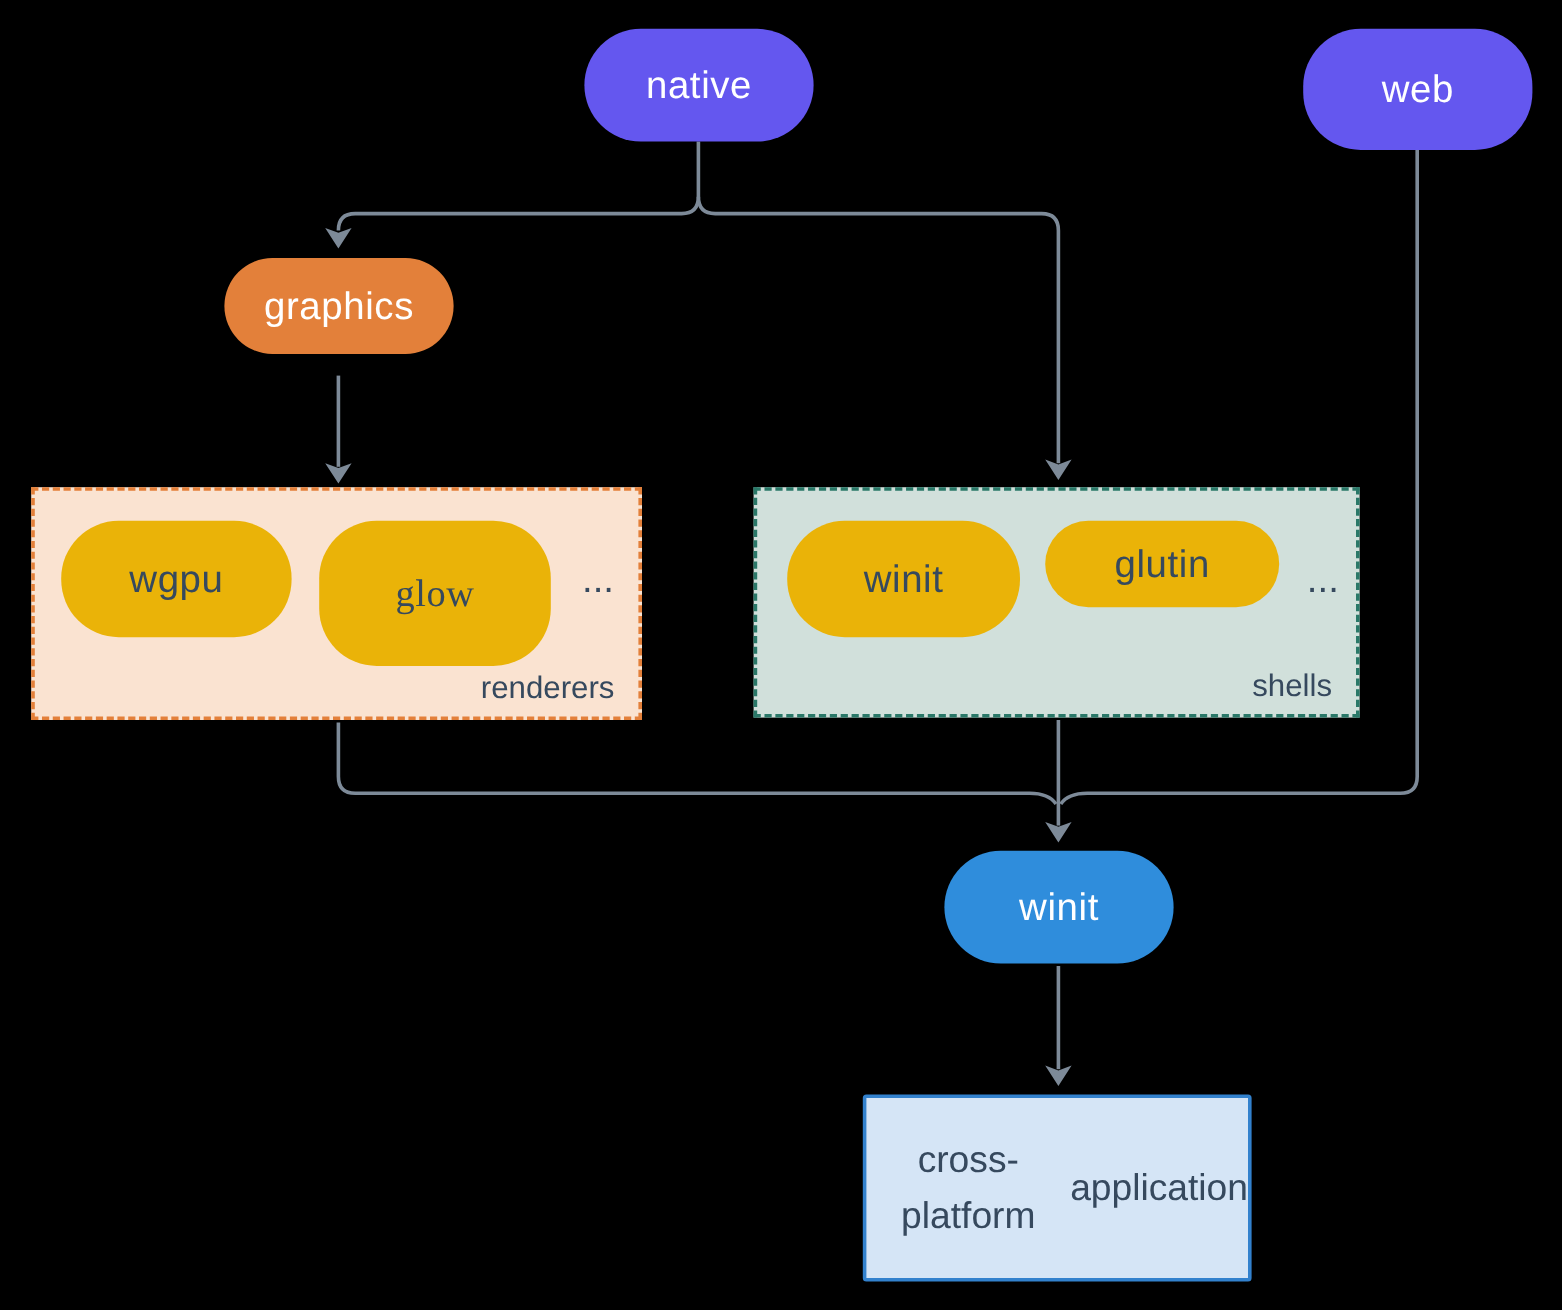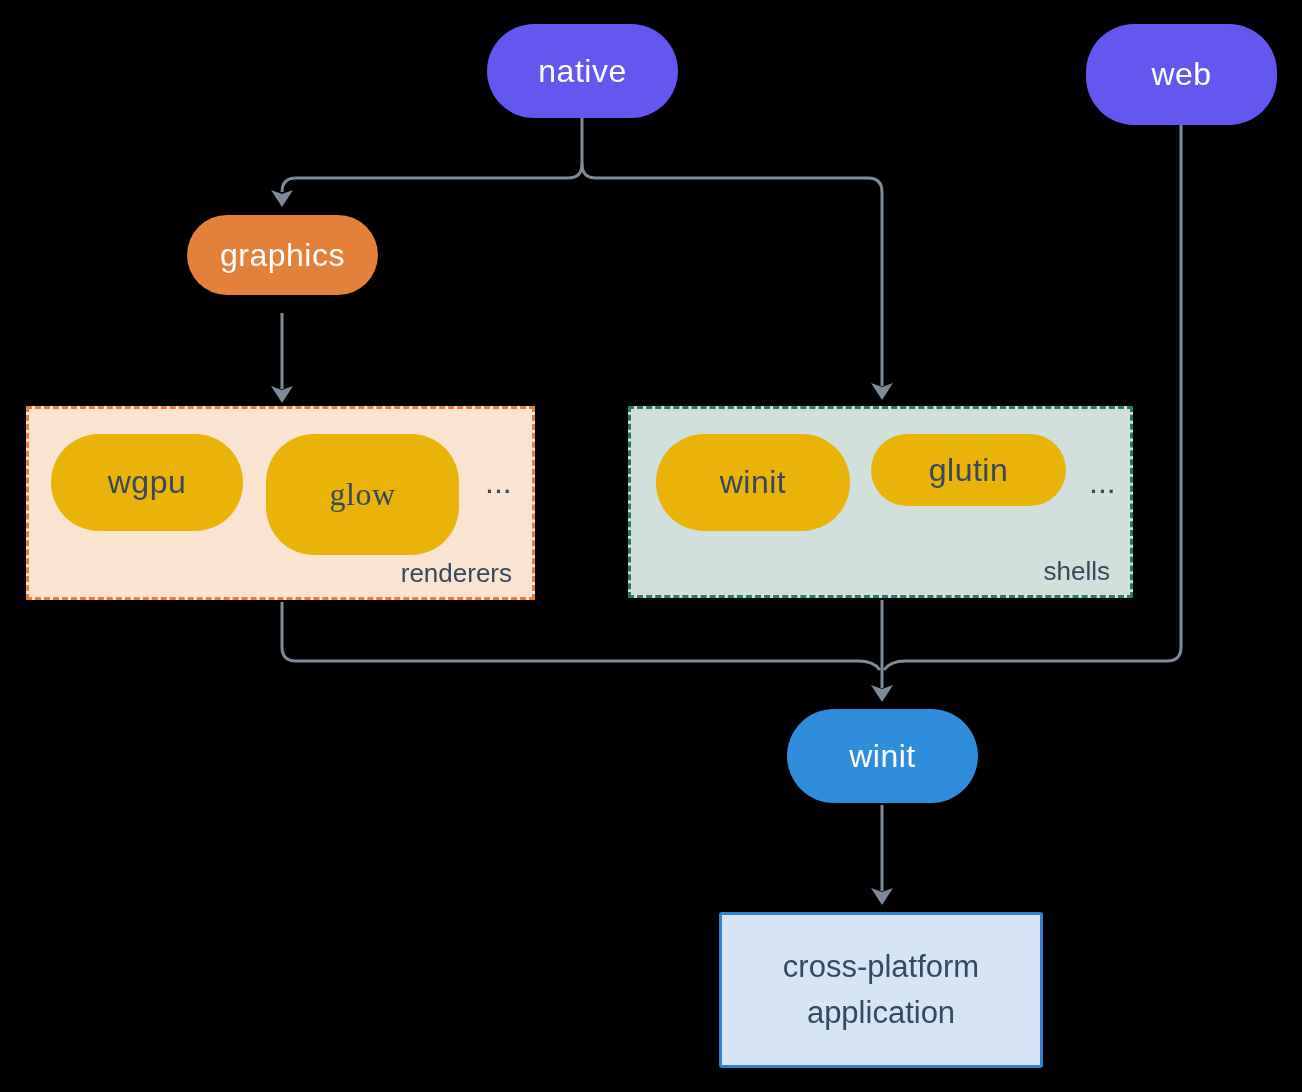--- a/index.html
+++ b/index.html
@@ -45,21 +45,21 @@
   .node-iced{left:787px;top:709px;width:191px;height:94px;}
   .pill-wgpu{left:22px;top:25px;width:192px;height:97px;}
   .pill-glow{left:237px;top:25px;width:193px;height:121px;font-family:Liberation Serif, serif;}
   .pill-winit{left:25px;top:25px;width:194px;height:97px;}
   .pill-glutin{left:240px;top:25px;width:195px;height:72px;}
   .ellipsis-renderers{left:456px;}
   .ellipsis-shells{left:458px;}
   .node-app{
     position:absolute;left:719px;top:912px;width:324px;height:156px;box-sizing:border-box;
     background:var(--app-bg);border:3px solid var(--app-border);border-radius:3px;
-    display:flex;flex-direction:column;align-items:center;justify-content:center;
+    display:flex;flex-direction:row;align-items:center;justify-content:center;
     font-size:31px;line-height:1.5;color:var(--dark-text);text-align:center;
   }
 </style>
 </head>
 <body>
 
 <svg id="edges" viewBox="0 0 1302 1092" xmlns="http://www.w3.org/2000/svg">
   <path d="M582 118 V164 Q582 178 568 178 H296 Q282 178 282 192"></path>
   <polygon points="282,207 271,190 282,194 293,190"></polygon>
   <path d="M582 164 Q582 178 596 178 H868 Q882 178 882 192 V386"></path>

